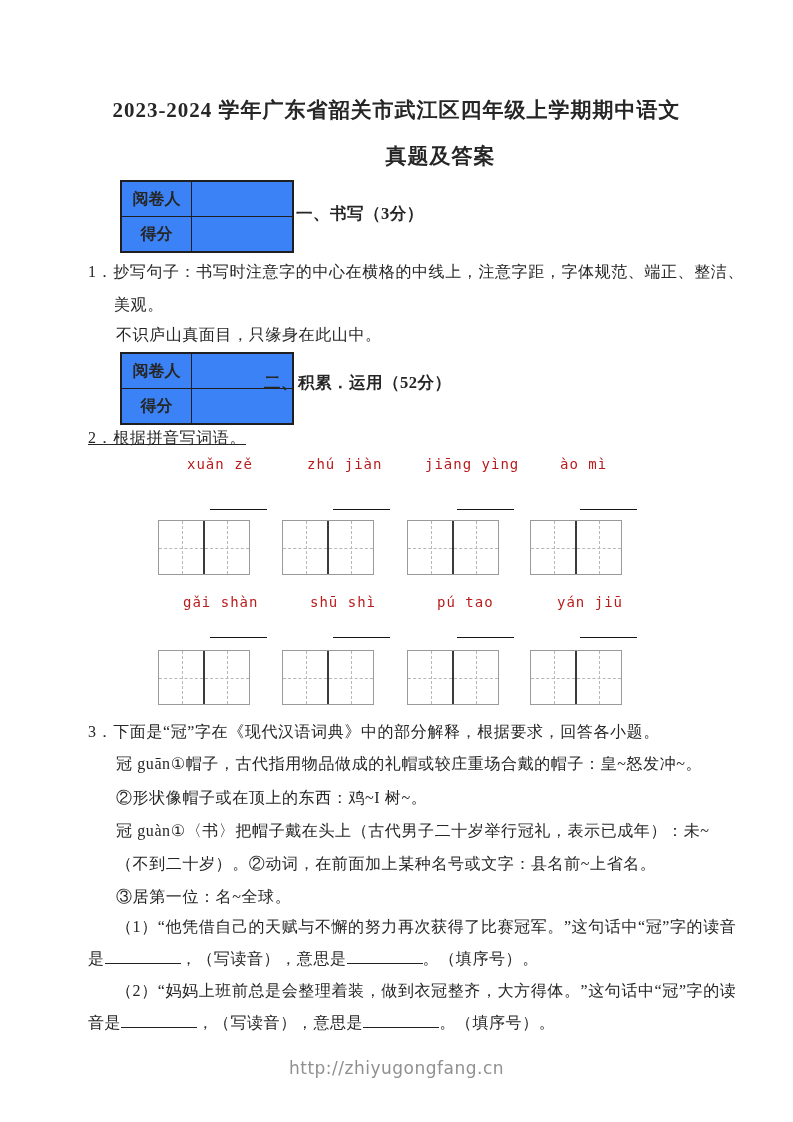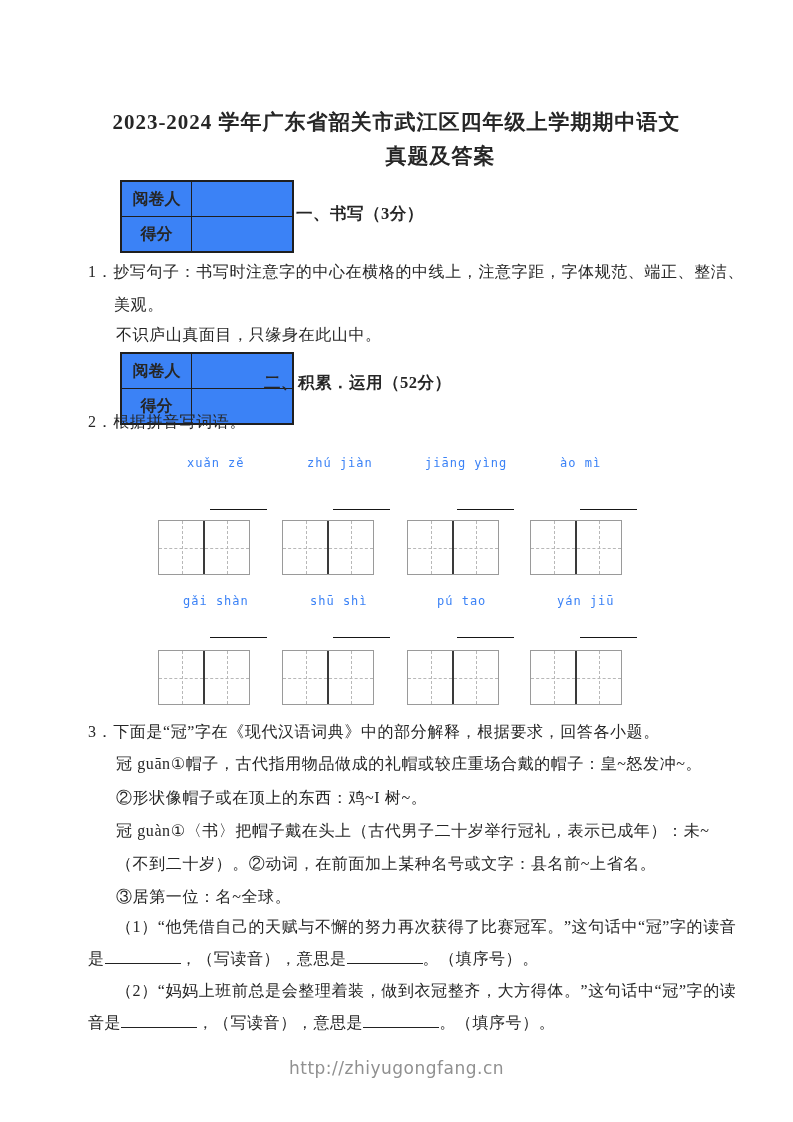--- a/index.html
+++ b/index.html
@@ -13,39 +13,39 @@
   .body-line{font-size:16px;letter-spacing:0.6px;}
   
   .scorebox{position:absolute;width:174px;border:2px solid #1f1f1f;box-sizing:border-box;background:#3b82f6;}
   .sb-row{display:flex;height:34px;}
   .sb-row + .sb-row{border-top:1.5px solid #1f1f1f;}
   .sb-label{width:70px;border-right:1.5px solid #1f1f1f;display:flex;align-items:center;justify-content:center;
     font-weight:bold;font-size:16px;box-sizing:border-box;}
   .sb-cell{flex:1;}
   .sec-heading{font-weight:bold;font-size:16.5px;letter-spacing:0.5px;}
   
-  .pinyin{font-family:"DejaVu Sans Mono",monospace;font-size:12px;letter-spacing:1px;color:#3b82f6;}
+  .pinyin{font-family:"DejaVu Sans Mono",monospace;font-size:14px;letter-spacing:1px;color:#b91c1c;}
   
   .ansline{position:absolute;width:57px;height:0;border-top:1.6px solid #161616;}
   
   .wgrid{position:absolute;width:92px;height:55px;border:1px solid #9a9a9a;box-sizing:border-box;background:#fff;}
   .wgrid i{position:absolute;display:block;}
   .wgrid .gc{left:50%;top:0;bottom:0;width:2.4px;margin-left:-1.2px;background:#3a3a3a;}
   .wgrid .gh{left:0;right:0;top:50%;border-top:1.4px dashed #b8b8b8;}
   .wgrid .gv25{left:25%;top:0;bottom:0;border-left:1.4px dashed #b8b8b8;}
   .wgrid .gv75{left:75%;top:0;bottom:0;border-left:1.4px dashed #b8b8b8;}
   
   .blank{display:inline-block;width:76px;height:14px;border-bottom:1.2px solid #222;vertical-align:baseline;}
   .footer{left:0;width:793px;text-align:center;font-family:"DejaVu Sans","Liberation Sans",sans-serif;
     font-size:17px;color:#909090;letter-spacing:0.5px;}
 </style>
 </head>
 <body>
 
-<div class="abs title" style="top:108px;">2023-2024 学年广东省韶关市武江区四年级上学期期中语文</div>
+<div class="abs title" style="top:96px;">2023-2024 学年广东省韶关市武江区四年级上学期期中语文</div>
 <div class="abs title" style="top:142px;padding-left:44px;">真题及答案</div>
 
 <div class="scorebox" style="left:120px;top:180px;">
   <div class="sb-row">
     <div class="sb-label">阅卷人</div>
     <div class="sb-cell"></div>
   </div>
   <div class="sb-row">
     <div class="sb-label">得分</div>
     <div class="sb-cell"></div>
@@ -64,21 +64,21 @@
     <div class="sb-cell"></div>
   </div>
   <div class="sb-row">
     <div class="sb-label">得分</div>
     <div class="sb-cell"></div>
   </div>
 </div>
 
 <div class="abs sec-heading" style="left:264px;top:372px;">二、积累．运用（52分）</div>
 
-<div class="abs body-line" style="left:88px;top:412px;">2．根据拼音写词语。</div>
+<div class="abs body-line" style="left:88px;top:428px;text-decoration:underline;">2．根据拼音写词语。</div>
 
 <div class="abs pinyin" style="left:187px;top:456px;">xuǎn zě</div>
 <div class="abs pinyin" style="left:307px;top:456px;text-align:right;">zhú jiàn</div>
 <div class="abs pinyin" style="left:425px;top:456px;">jiāng yìng</div>
 <div class="abs pinyin" style="left:560px;top:456px;">ào mì</div>
 
 <div class="ansline" style="left:210px;top:509px;"></div>
 <div class="ansline" style="left:333px;top:509px;"></div>
 <div class="ansline" style="left:457px;top:509px;"></div>
 <div class="ansline" style="left:580px;top:509px;"></div>

